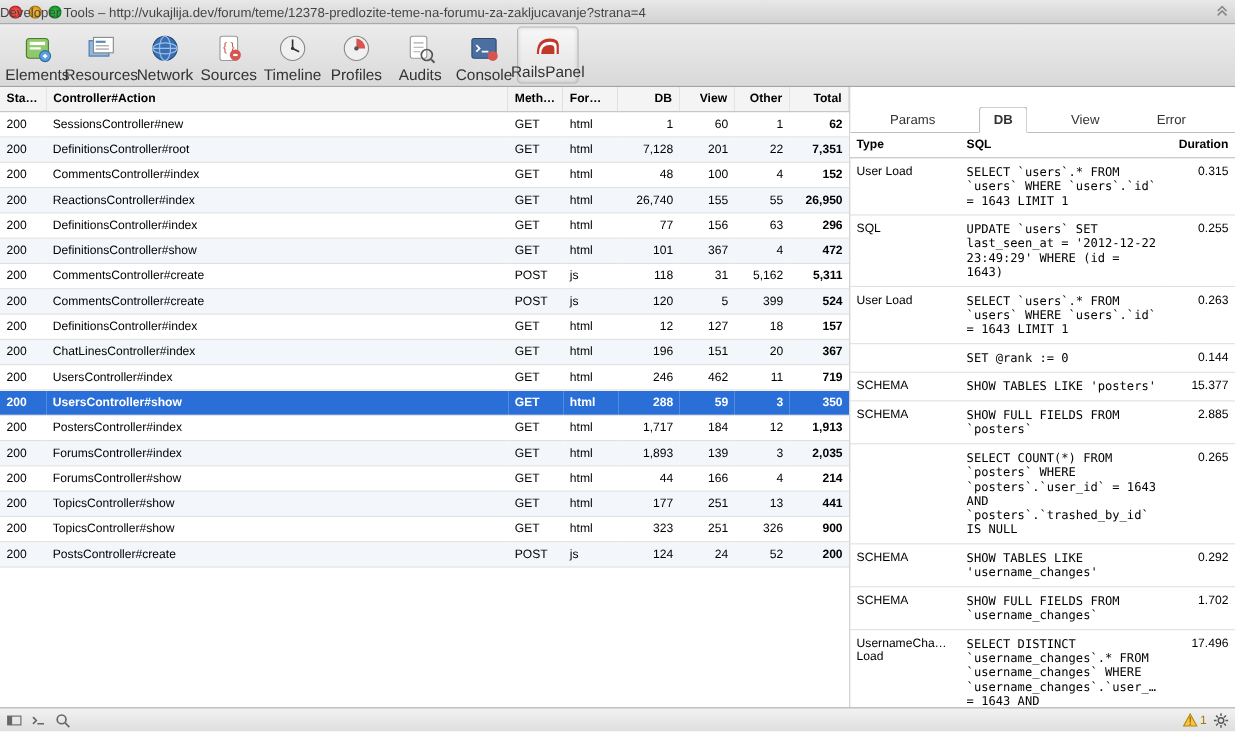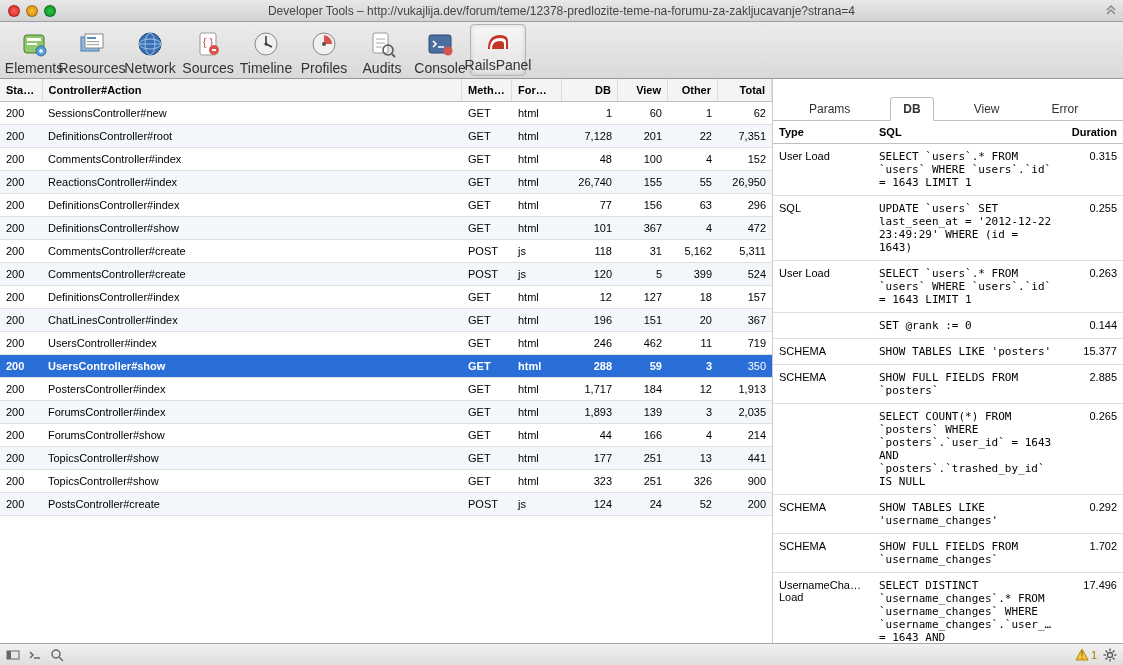--- a/index.html
+++ b/index.html
@@ -3,21 +3,21 @@
 <meta charset="utf-8">
 <style>
 * { margin:0; padding:0; box-sizing:border-box; font-family:"Lucida Grande","Helvetica Neue",Arial,sans-serif; font-size:11px; }
 body { background:#fff; width:1123px; height:665px; overflow:hidden; position:relative; }
 
 
 .titlebar { height:22px; background:linear-gradient(#e8e8e8,#d2d2d2); border-bottom:1px solid #a0a0a0; display:flex; align-items:center; position:relative; }
 .traffic { display:flex; gap:6px; padding-left:8px; }
 .dot { width:12px; height:12px; border-radius:50%; border:1px solid rgba(0,0,0,0.25); }
 .dot.red{background:radial-gradient(#ff6159,#d1201f);} .dot.yellow{background:radial-gradient(#ffbd2e,#c88a12);} .dot.green{background:radial-gradient(#28c840,#118824);}
-.title { position:absolute; left:0; right:0; text-align:center; color:#454545; font-size:12px; }
+.title { position:absolute; left:0; right:0; color:#454545; font-size:12px; }
 .popout-icon{ position:absolute; right:6px; top:4px; width:12px; height:12px; }
 .popout-icon svg{width:12px;height:12px;stroke:#888;fill:none;stroke-width:1.5;}
 
 
 .toolbar { height:57px; background:linear-gradient(#ececec,#d9d9d9); border-bottom:1px solid #999; display:flex; align-items:flex-end; gap:2px; padding:0 6px 2px 6px; }
 .tool { display:flex; flex-direction:column; align-items:center; width:56px; cursor:pointer; }
 .tool .ic { width:28px; height:28px; margin-bottom:2px; display:flex; align-items:center; justify-content:center; }
 .tool .lab { font-size:14px; color:#333; }
 .tool.railspanel { background:linear-gradient(#f7f7f7,#e2e2e2); border:1px solid #b5b5b5; border-radius:4px; box-shadow:inset 0 0 4px rgba(0,0,0,.15); padding:2px 4px; }
 
@@ -26,21 +26,21 @@
 .left { width:773px; border-right:1px solid #ccc; display:flex; flex-direction:column; overflow:hidden;}
 .right { flex:1; display:flex; flex-direction:column; overflow:hidden;}
 
 
 table { border-collapse:collapse; width:100%; table-layout:fixed; }
 th,td { border-bottom:1px solid #e0e0e0; padding:5px 6px; text-align:left; overflow:hidden; text-overflow:ellipsis; white-space:nowrap;}
 thead th { background:#f4f4f4; font-weight:bold; border-bottom:1px solid #c0c0c0; border-right:1px solid #dcdcdc; position:sticky; top:0;}
 td.num, th.num { text-align:right; }
 tbody tr.even td{ background:#f3f7fb; }
 tbody tr.selected td{ background:#2a6fd8 !important; color:#fff; font-weight:bold; }
-tbody tr td:last-child{ font-weight:normal;}
+tbody tr td:last-child{ font-weight:bold;}
 .left-body{ overflow-y:auto; flex:1;}
 
 
 .rtabs{ height:42px; border-bottom:1px solid #c0c0c0; display:flex; align-items:flex-end; padding:0 24px; gap:28px;}
 .rtab{ padding:4px 12px; color:#333; cursor:pointer; font-size:12px;}
 .rtab.active{ border:1px solid #bfbfbf; border-bottom:1px solid #fff; border-radius:3px 3px 0 0; background:#fff; font-weight:bold; margin-bottom:-1px;}
 
 .right-table { flex:1; overflow-y:auto;}
 .right-table th { background:#fff; border-right:none; border-bottom:1px solid #c0c0c0;}
 .right-table td { white-space:normal; vertical-align:top; font-family:Menlo,monospace; font-size:11px; padding:6px 6px;}

